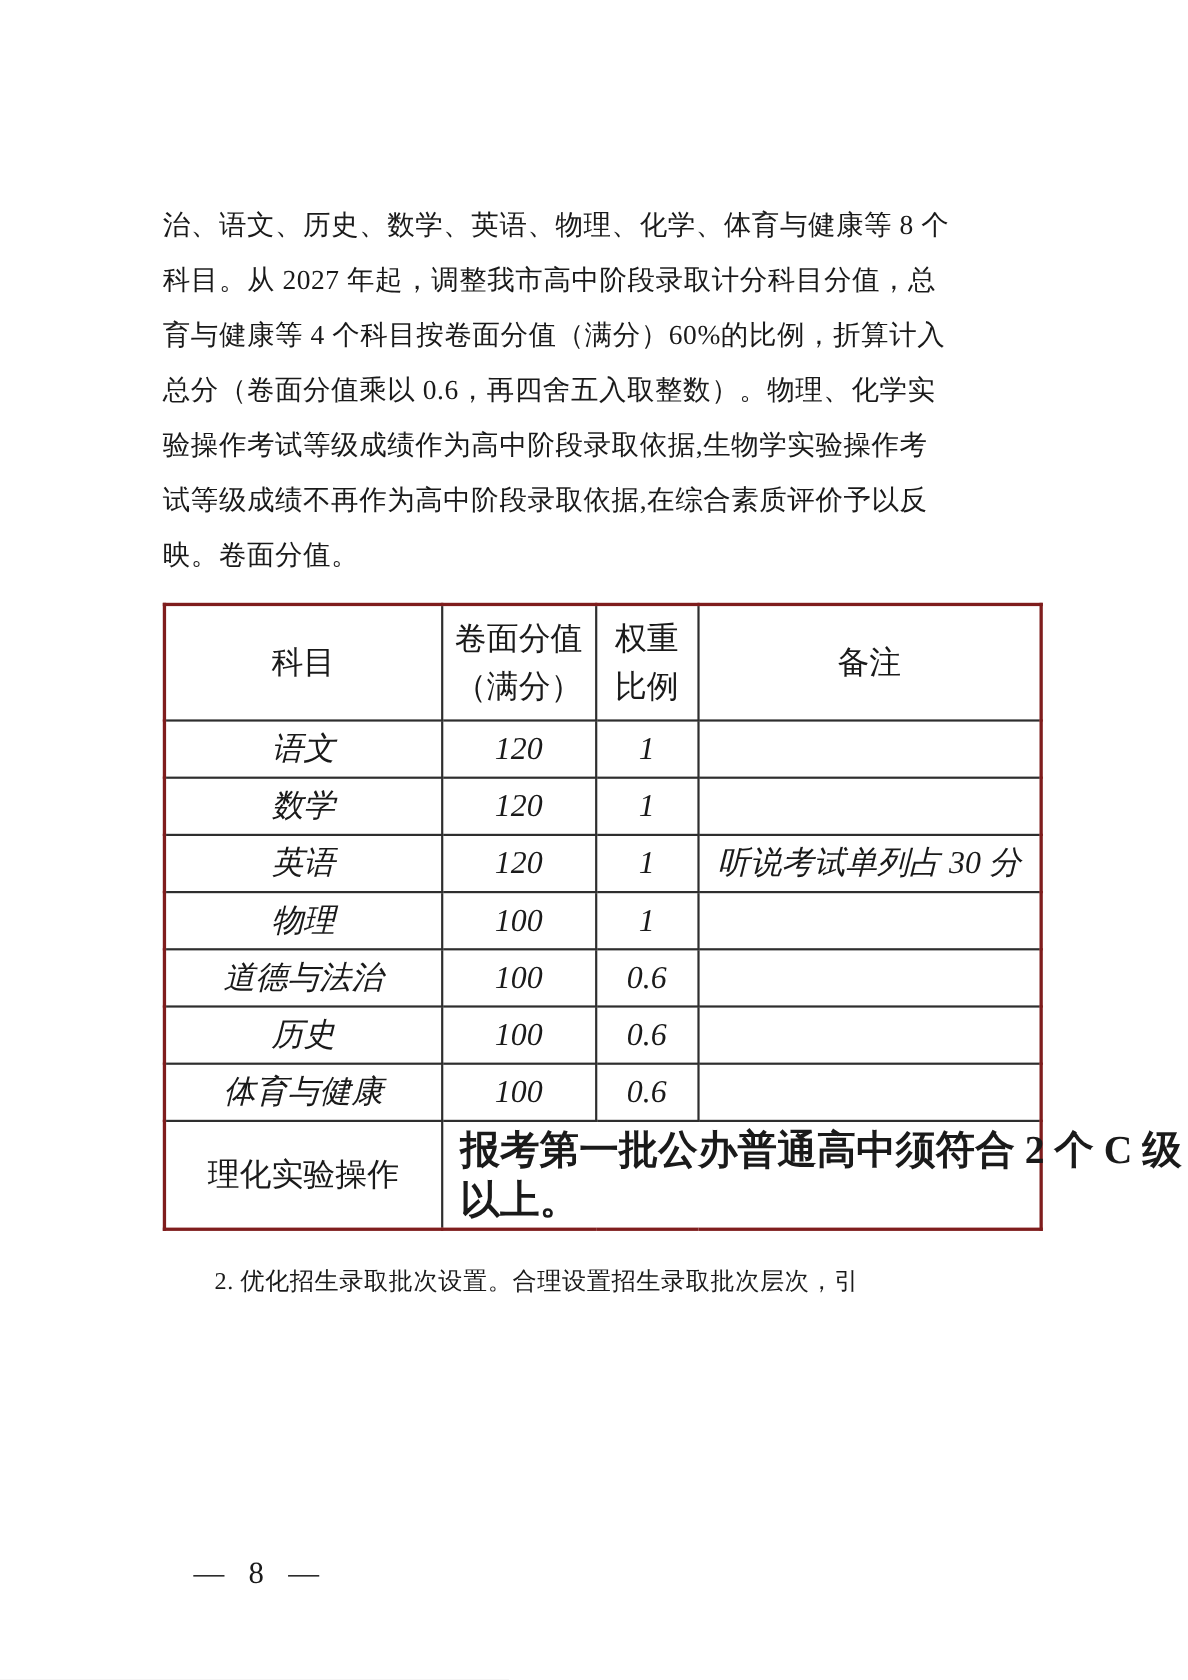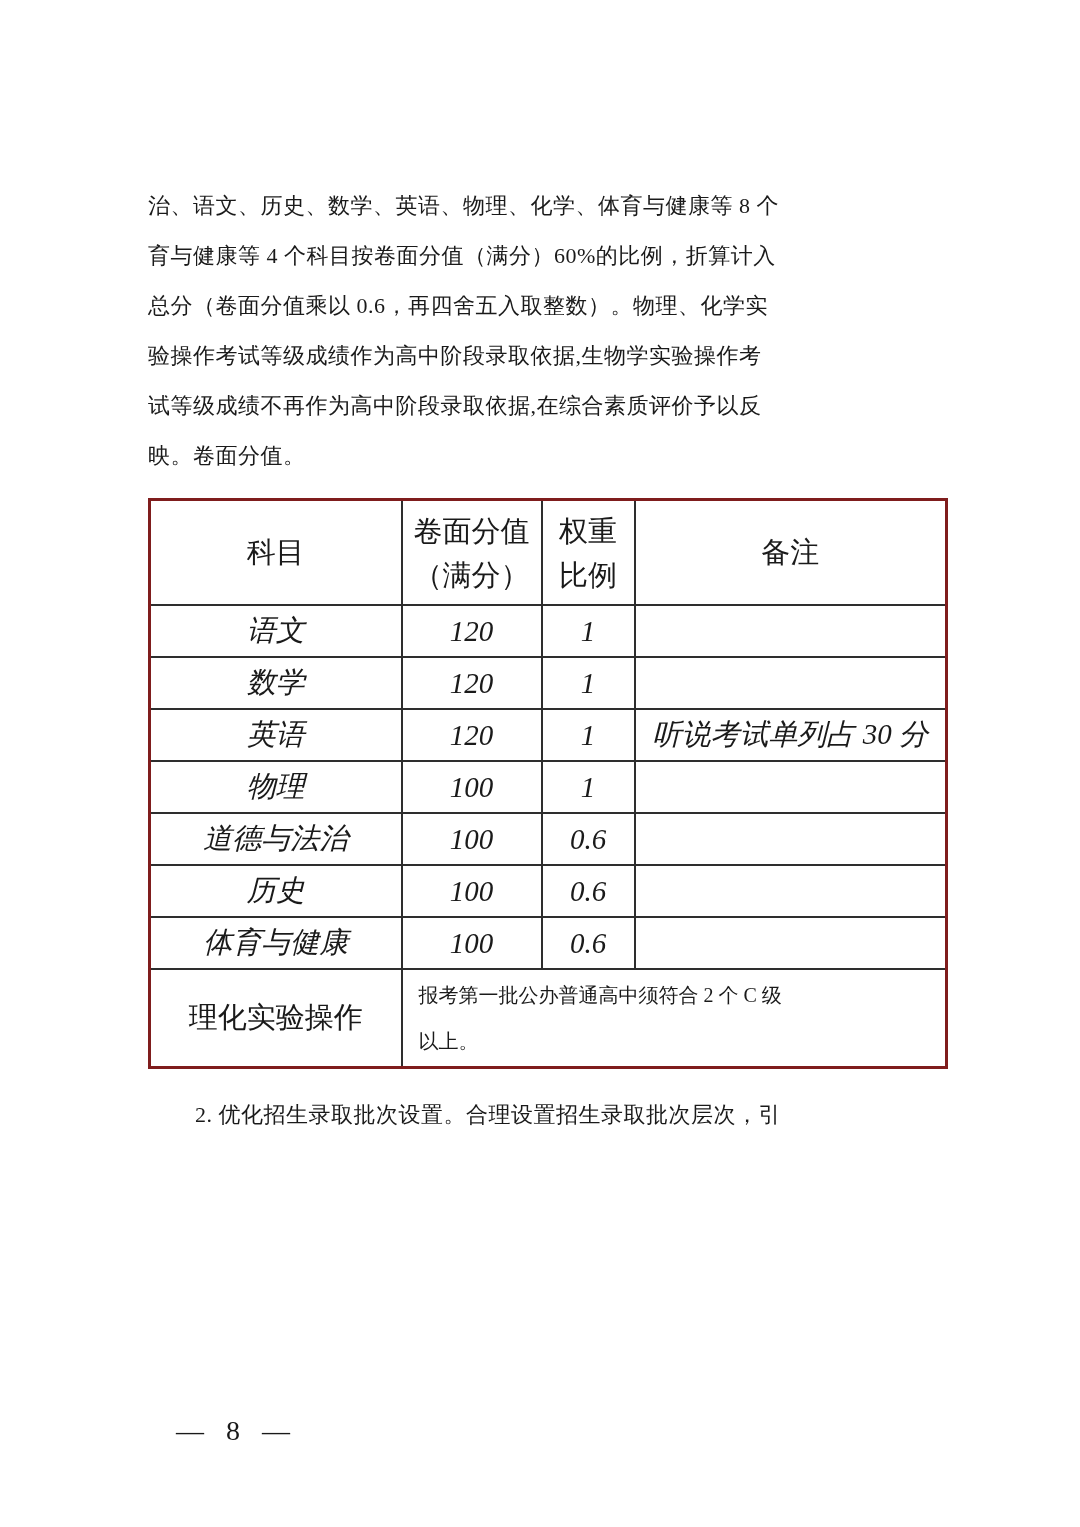--- a/index.html
+++ b/index.html
@@ -13,21 +13,21 @@
     color: #1a1a1a;
     overflow: hidden;
   }
   .content {
     position: absolute;
     left: 148px;
     top: 181px;
     width: 805px;
   }
   .tline {
-    font-size: 22px;
+    font-size: 25px;
     line-height: 50px;
     height: 50px;
     white-space: nowrap;
     letter-spacing: 0.5px;
   }
   .score-table {
     border-collapse: collapse;
     table-layout: fixed;
     width: 797px;
     margin-top: 17px;
@@ -46,21 +46,22 @@
   .body-row td { height: 50px; font-style: italic; }
   .num-cell { font-size: 30px; }
   .merged-row td { height: 96px; }
   .merged-cell {
     text-align: left !important;
     padding-left: 16px !important;
   }
   .merged-cell div {
     line-height: 46px;
     white-space: nowrap;
-    font-size: 20px;
+    font-size: 36px;
+    font-weight: bold;
   }
   .section-line {
     margin-top: 21px;
     padding-left: 47px;
     font-size: 22px;
     line-height: 50px;
     white-space: nowrap;
     letter-spacing: 0.5px;
   }
   .footer {
@@ -75,20 +76,21 @@
 </style>
 </head>
 <body>
 
 <div class="page">
 
   <div class="content">
 
     <div class="paragraph">
       <div class="tline">治、语文、历史、数学、英语、物理、化学、体育与健康等 8 个</div>
+      <div class="tline">科目。从 2027 年起，调整我市高中阶段录取计分科目分值，总</div>
       <div class="tline">育与健康等 4 个科目按卷面分值（满分）60%的比例，折算计入</div>
       <div class="tline">总分（卷面分值乘以 0.6，再四舍五入取整数）。物理、化学实</div>
       <div class="tline">验操作考试等级成绩作为高中阶段录取依据,生物学实验操作考</div>
       <div class="tline">试等级成绩不再作为高中阶段录取依据,在综合素质评价予以反</div>
       <div class="tline">映。卷面分值。</div>
     </div>
 
     <table class="score-table">
       <colgroup>
         <col style="width:252px">

